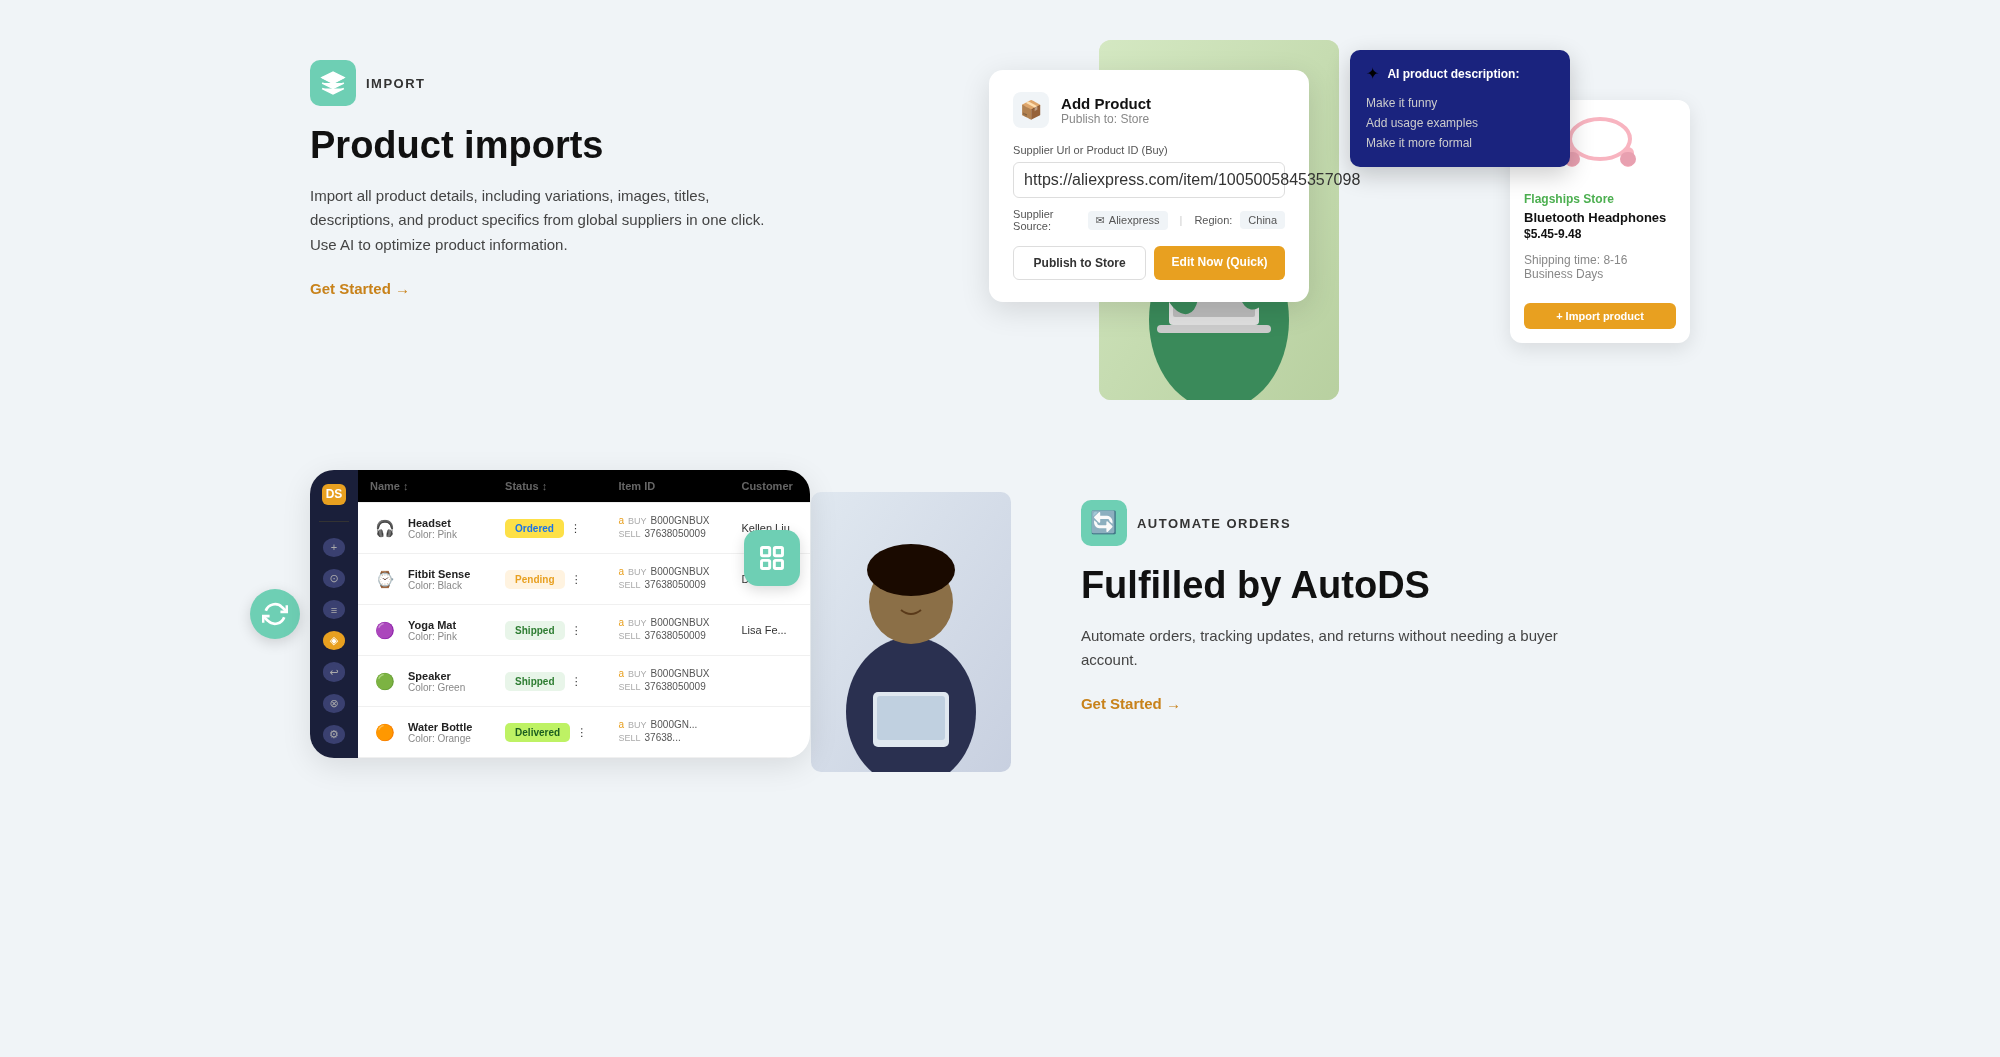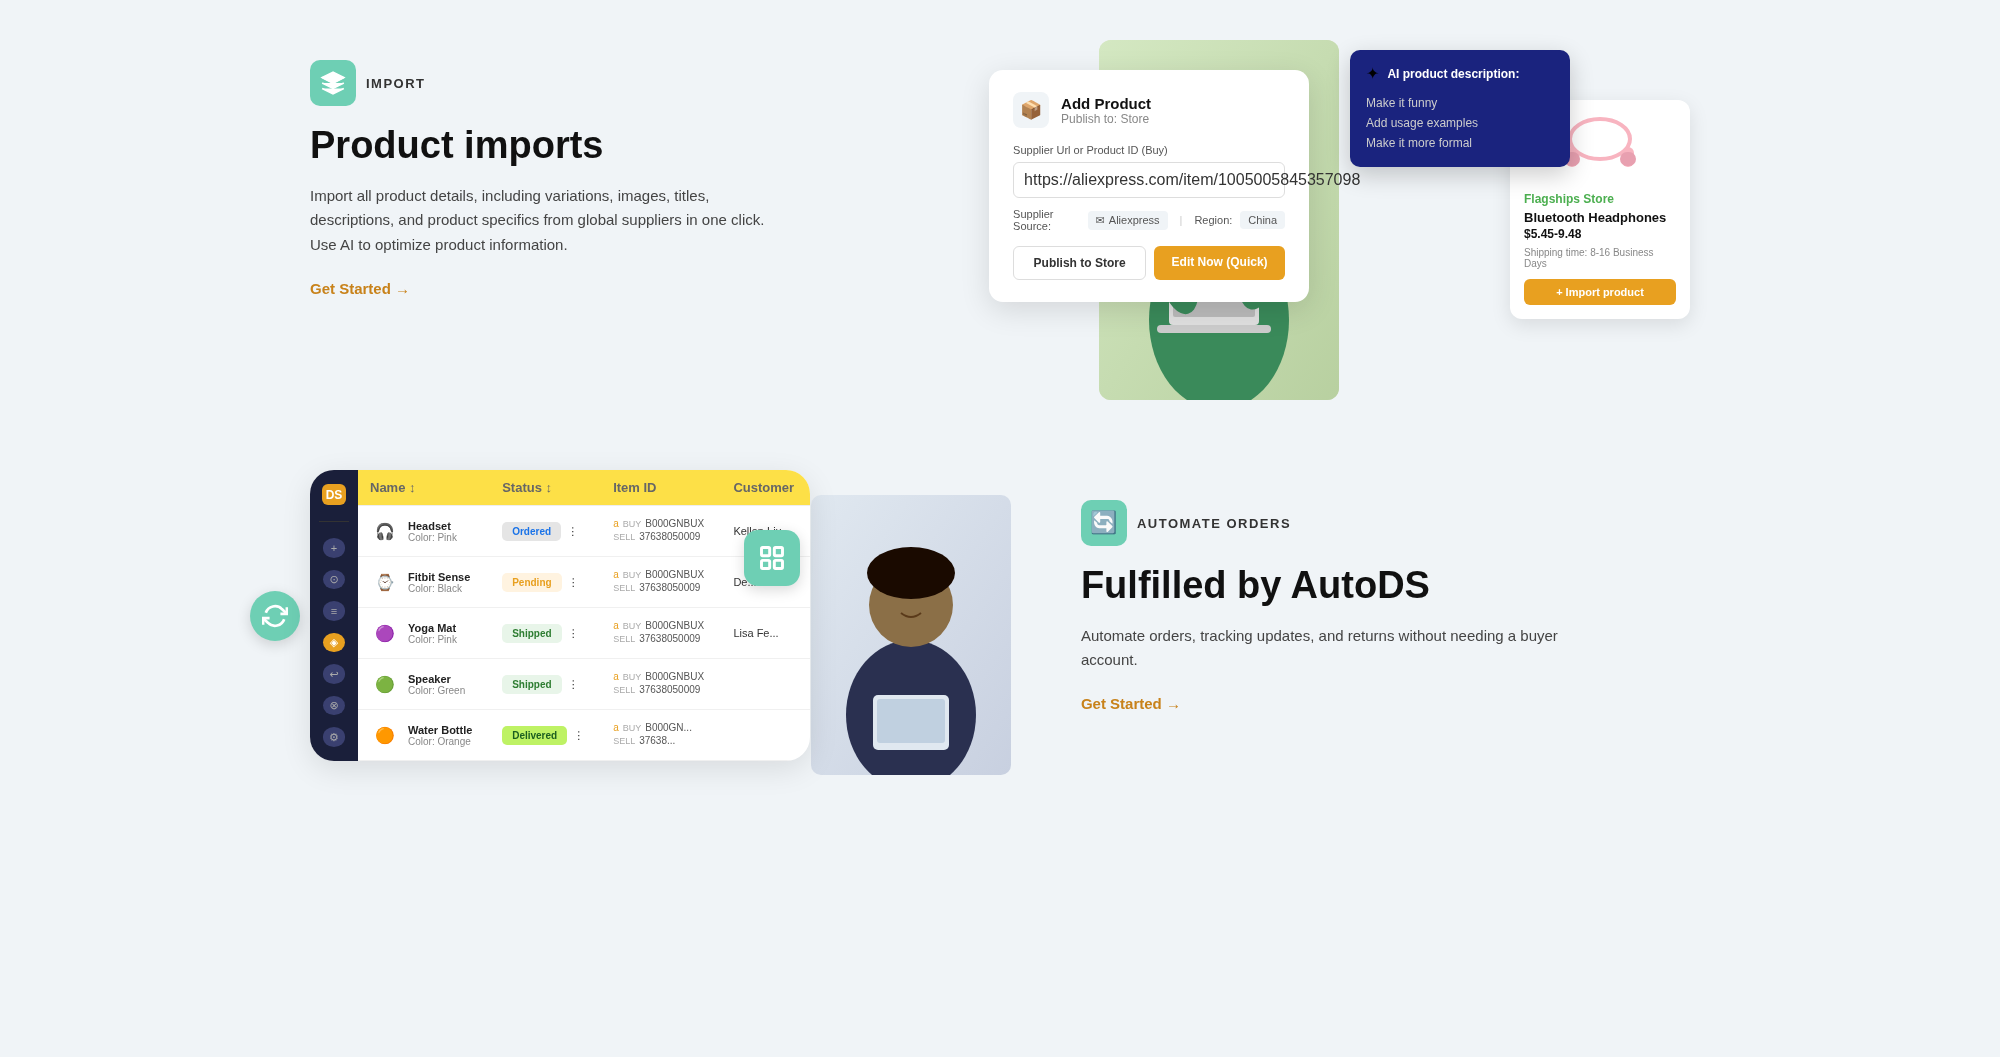--- a/index.html
+++ b/index.html
@@ -262,27 +262,27 @@
       font-size: 13px;
       font-weight: 700;
       color: #111;
       margin-bottom: 2px;
     }
 
     .product-card-price {
       font-size: 12px;
       font-weight: 700;
       color: #111;
-      margin-bottom: 6px;
+      margin-bottom: 12px;
     }
 
     .product-card-shipping {
-      font-size: 10px;
+      font-size: 12px;
       color: #888;
-      margin-bottom: 10px;
+      margin-bottom: 22px;
     }
 
     .btn-import-product {
       background: #e8a020;
       color: white;
       border: none;
       border-radius: 6px;
       padding: 7px 16px;
       font-size: 11px;
       font-weight: 600;
@@ -364,23 +364,23 @@
     .orders-main {
       margin-left: 48px;
     }
 
     .orders-table {
       width: 100%;
       border-collapse: collapse;
     }
 
     .orders-table thead th {
-      background: #fde047;
+      background: #000000;
       padding: 10px 12px;
-      font-size: 13px;
+      font-size: 11px;
       color: #666;
       font-weight: 600;
       text-align: left;
       border-bottom: 1px solid #eee;
     }
 
     .orders-table tbody td {
       padding: 10px 12px;
       font-size: 11px;
       color: #333;
@@ -416,21 +416,21 @@
     }
 
     .status-badge {
       padding: 4px 10px;
       border-radius: 5px;
       font-size: 10px;
       font-weight: 700;
       display: inline-block;
     }
 
-    .status-ordered { background: #e5e5e5; color: #1a73e8; }
+    .status-ordered { background: #fde047; color: #1a73e8; }
     .status-pending { background: #fff3e0; color: #e8a020; }
     .status-shipped { background: #e8f5e9; color: #2e7d32; }
     .status-delivered { background: #bef264; color: #1b5e20; }
 
     .item-id-cell {
       font-size: 10px;
       color: #666;
     }
 
     .item-row {

